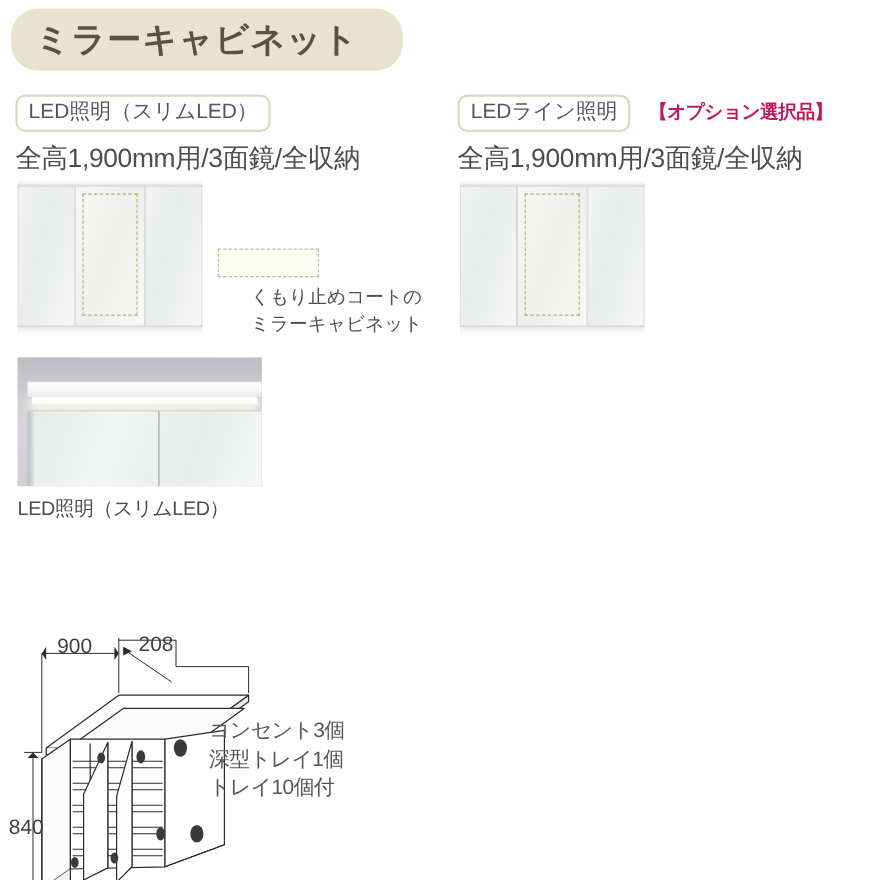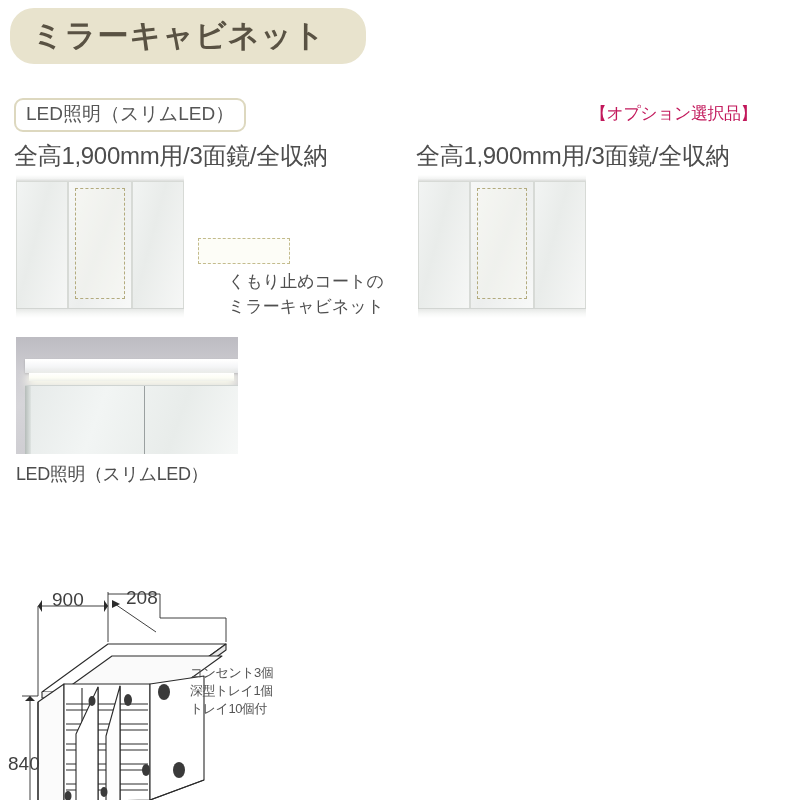--- a/index.html
+++ b/index.html
@@ -36,21 +36,21 @@
     font-size: 31px;
     font-weight: bold;
     color: #595243;
     letter-spacing: 1px;
     white-space: nowrap;
   }
 
   
   .col {
     position: absolute;
-    top: 12px;
+    top: 0;
     width: 400px;
     height: 572px;
   }
   .col.left  { left: 0; }
   .col.right { left: 402px; }
 
   
   .pill {
     position: absolute;
     top: 86px;
@@ -62,21 +62,21 @@
     font-size: 19px;
     color: #555555;
     white-space: nowrap;
     line-height: 1.25;
   }
   .option-badge {
     position: absolute;
     top: 90px;
     left: 188px;
     font-size: 17px;
-    font-weight: normal;
+    font-weight: bold;
     color: #c2185b;
     white-space: nowrap;
     letter-spacing: -0.5px;
   }
 
   
   .spec-line {
     position: absolute;
     top: 128px;
     left: 14px;
@@ -222,21 +222,21 @@
   }
   .photo-caption.left-cap  { left: 16px;  top: 450px; }
 
   
   .tech-block { position: absolute; top: 572px; }
   .tech-block.tb-left  { left: 8px; text-align: right; }
   .tech-svg { display: block; }
 
   .tech-notes {
     position: absolute;
-    font-size: 13px;
+    font-size: 19px;
     line-height: 1.37;
     color: #555555;
     white-space: nowrap;
     letter-spacing: -0.5px;
   }
   .tech-notes.tn-left  { left: 190px; top: 652px; }
 
   .dim-label {
     font-family: "Liberation Sans", "DejaVu Sans", sans-serif;
     font-size: 19px;
@@ -371,20 +371,21 @@
 
     <div class="tech-notes tn-left">
       <div>コンセント3個</div>
       <div>深型トレイ1個</div>
       <div>トレイ10個付</div>
     </div>
   </div>
 
   <div class="col right">
 
+    <div class="pill">LEDライン照明</div>
 
     <div class="option-badge">【オプション選択品】</div>
 
     <div class="spec-line">全高1,900mm用/3面鏡/全収納</div>
 
     <div class="mirror-fig">
       <div class="mirror-top-rail"></div>
       <div class="mirror-body">
         <div class="mirror-panel side"></div>
         <div class="mirror-panel center">

